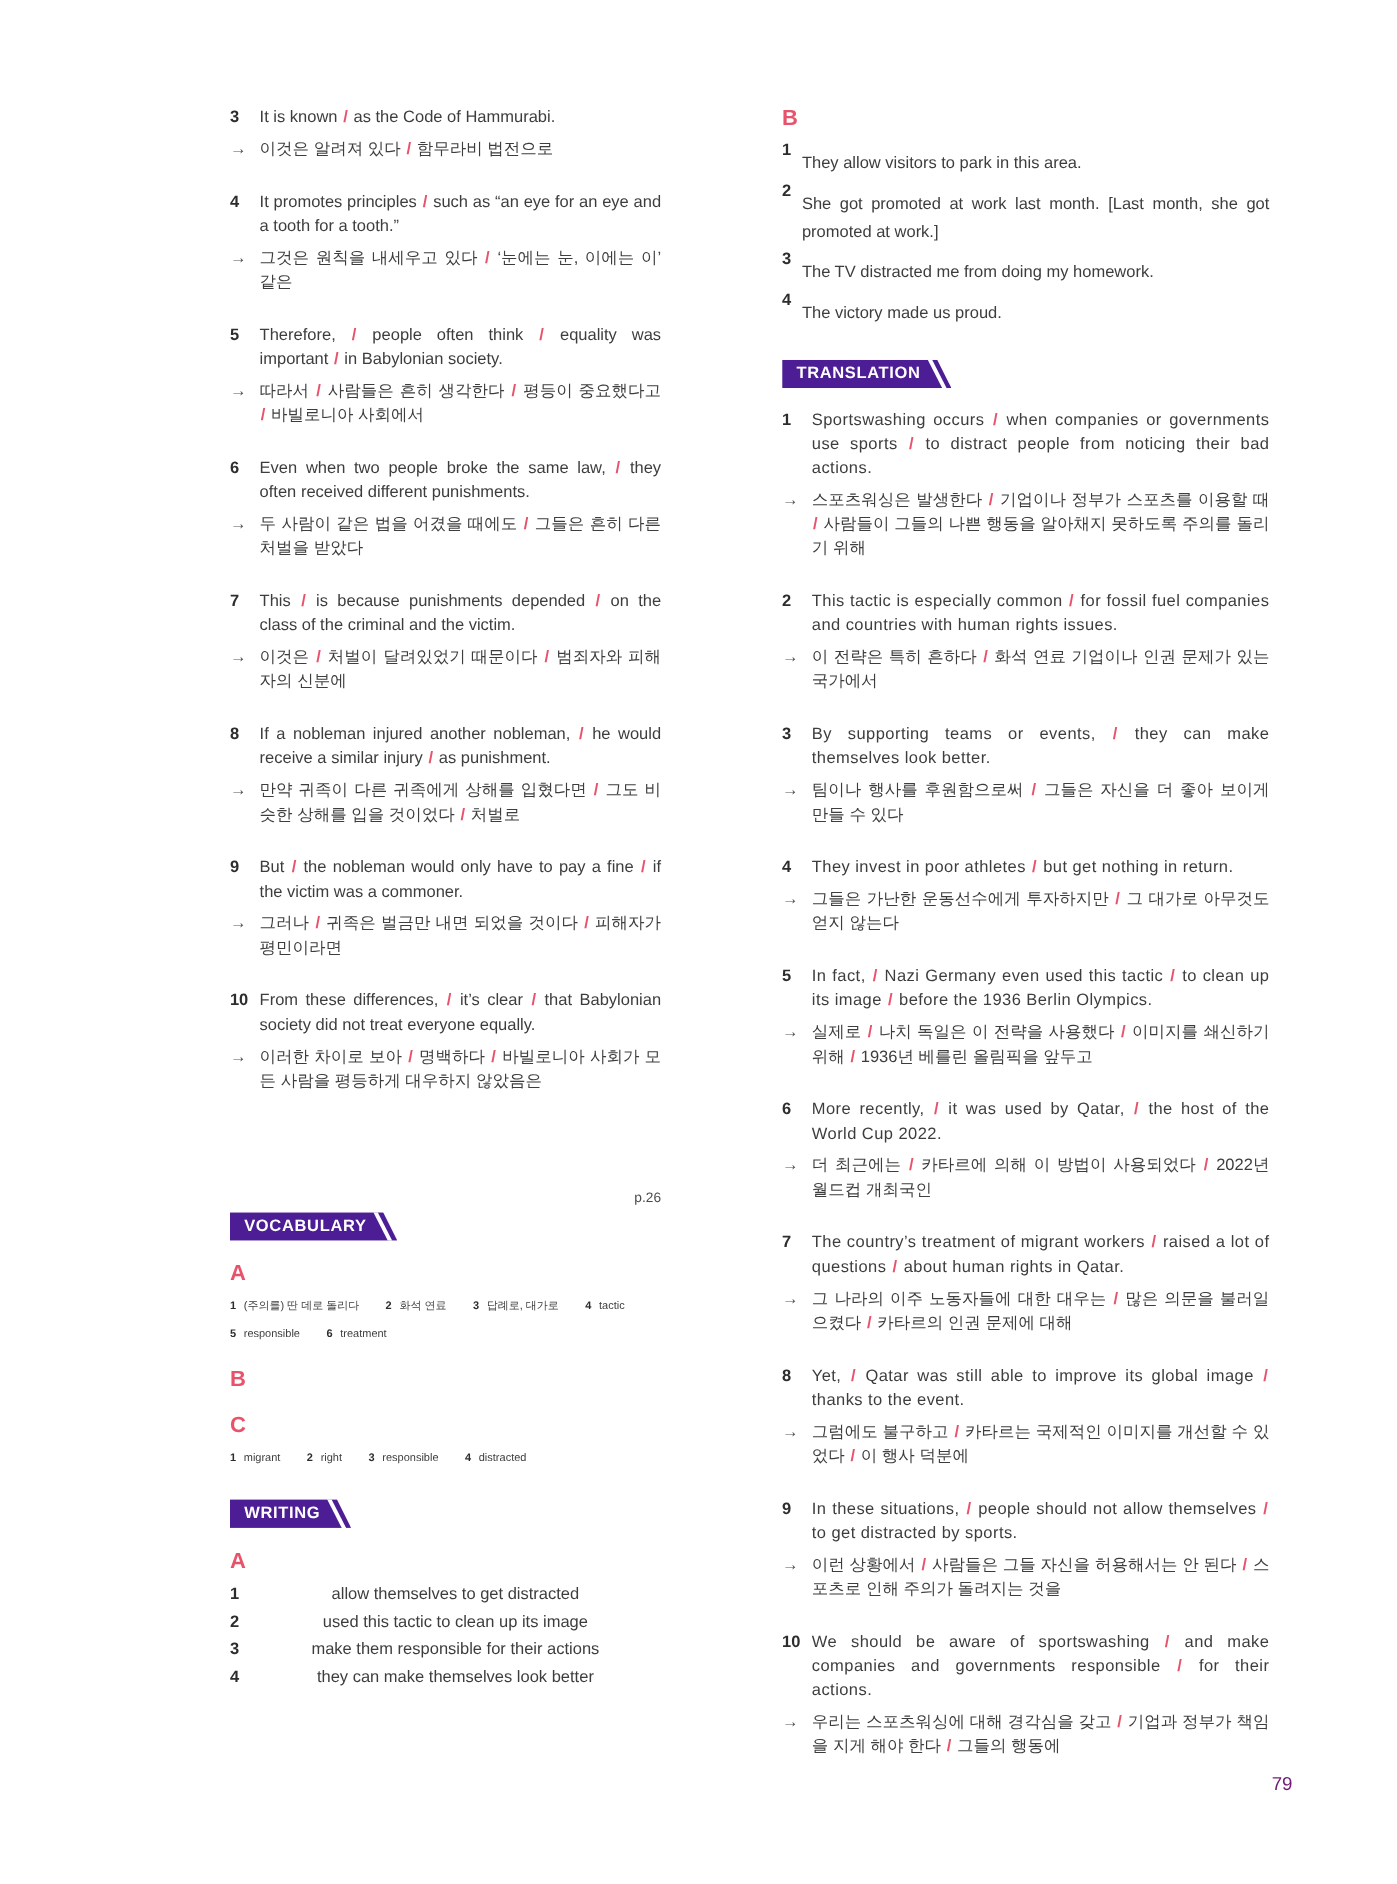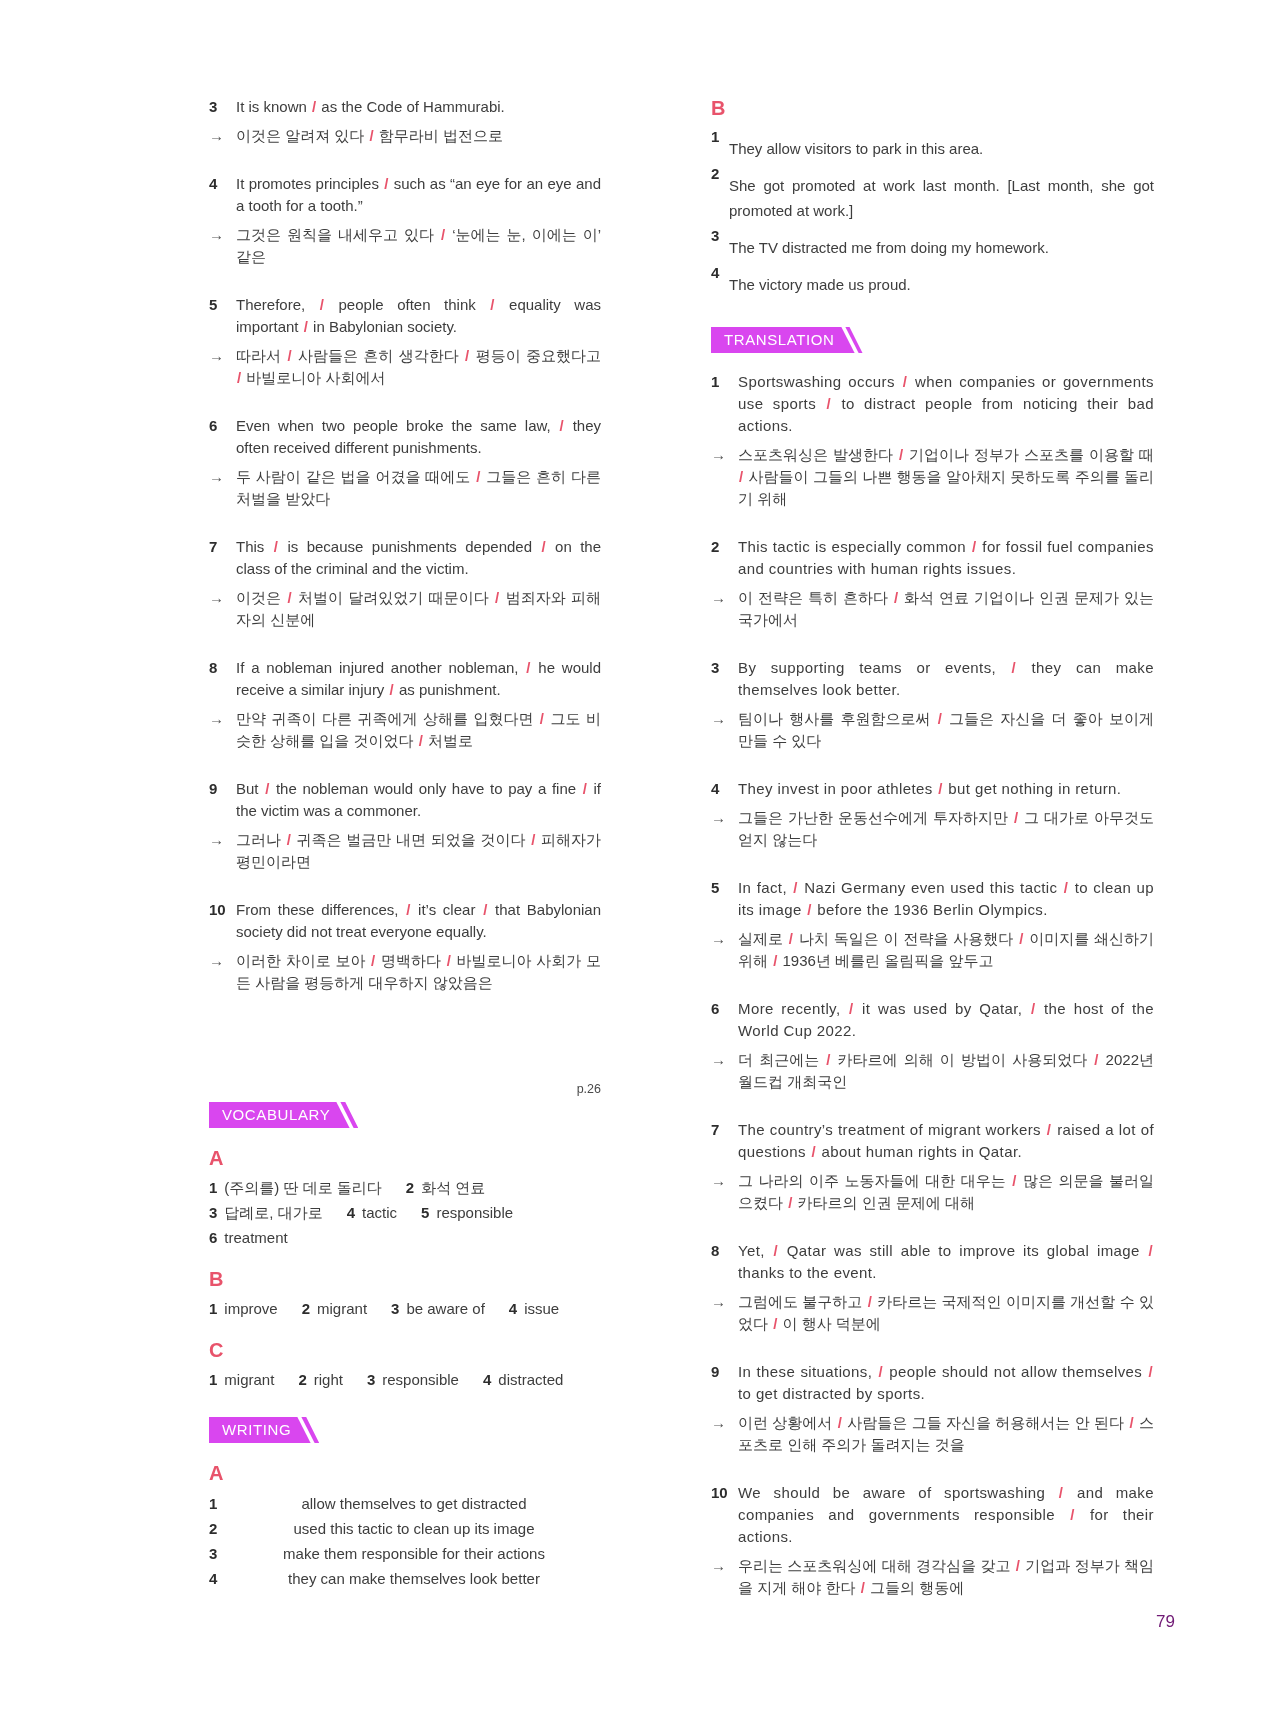--- a/index.html
+++ b/index.html
@@ -32,23 +32,23 @@
   .reading-title-row { display:flex; align-items:center; }
   .reading-title { font-size:33px; font-weight:800; color:#e8536b; letter-spacing:0.5px; white-space:nowrap; }
   .title-bar { flex:1; height:13px; background:#e8536b; margin-left:12px; }
   .page-ref { text-align:right; font-size:12.5px; color:#4a4a4a; margin-top:3px; line-height:14px; }
 
   
   .badge {
     position:relative;
     display:inline-block;
     margin-top:6px;
-    background:#d946ef;
+    background:#4c1d95;
     color:#fff;
-    font-weight:normal;
+    font-weight:bold;
     font-size:15px;
     letter-spacing:0.6px;
     padding:4px 28px 5px 13px;
     clip-path:polygon(0 0, calc(100% - 13px) 0, 100% 100%, 0 100%);
   }
   .badge::after {
     content:"";
     position:absolute;
     top:-3px; bottom:-3px; right:11px;
     width:4px;
@@ -56,21 +56,21 @@
     transform:skewX(27deg);
   }
   .writing-badge { margin-top:26px; }
   .translation-badge { margin-top:30px; }
 
   
   .letter { font-size:20px; line-height:24px; font-weight:bold; color:#e8536b; margin:18px 0 6px; }
   .col-right .letter.first { margin-top:0; margin-bottom:4px; }
 
   
-  .vocab-line { display:flex; flex-wrap:wrap; column-gap:24px; row-gap:2px; line-height:23px; font-size:15px; }
+  .vocab-line { display:flex; flex-wrap:wrap; column-gap:24px; row-gap:2px; line-height:23px; font-size:10px; }
   .vocab-item { white-space:nowrap; }
   .num-inline { font-weight:bold; color:#2d2d2d; margin-right:7px; }
 
   
   .row-item { display:flex; line-height:25px; font-size:15px; }
   .row-num { width:18px; flex:none; font-weight:bold; color:#2d2d2d; }
   .row-txt { flex:1;text-align:center; }
   .justify .row-txt { text-align:justify;margin-top:12px; }
 
   #right-items { margin-top:18px; }
@@ -175,26 +175,20 @@
         <div class="letter">A</div>
         <div class="vocab-line">
           <span class="vocab-item"><span class="num-inline">1</span><span>(주의를) 딴 데로 돌리다</span></span>
           <span class="vocab-item"><span class="num-inline">2</span><span>화석 연료</span></span>
           <span class="vocab-item"><span class="num-inline">3</span><span>답례로, 대가로</span></span>
           <span class="vocab-item"><span class="num-inline">4</span><span>tactic</span></span>
           <span class="vocab-item"><span class="num-inline">5</span><span>responsible</span></span>
           <span class="vocab-item"><span class="num-inline">6</span><span>treatment</span></span>
         </div>
         <div class="letter">B</div>
-        <div class="vocab-line">
-          <span class="vocab-item"><span class="num-inline">1</span><span>improve</span></span>
-          <span class="vocab-item"><span class="num-inline">2</span><span>migrant</span></span>
-          <span class="vocab-item"><span class="num-inline">3</span><span>be aware of</span></span>
-          <span class="vocab-item"><span class="num-inline">4</span><span>issue</span></span>
-        </div>
         <div class="letter">C</div>
         <div class="vocab-line">
           <span class="vocab-item"><span class="num-inline">1</span><span>migrant</span></span>
           <span class="vocab-item"><span class="num-inline">2</span><span>right</span></span>
           <span class="vocab-item"><span class="num-inline">3</span><span>responsible</span></span>
           <span class="vocab-item"><span class="num-inline">4</span><span>distracted</span></span>
         </div>
       </div>
 
     <div class="badge writing-badge">WRITING</div>

